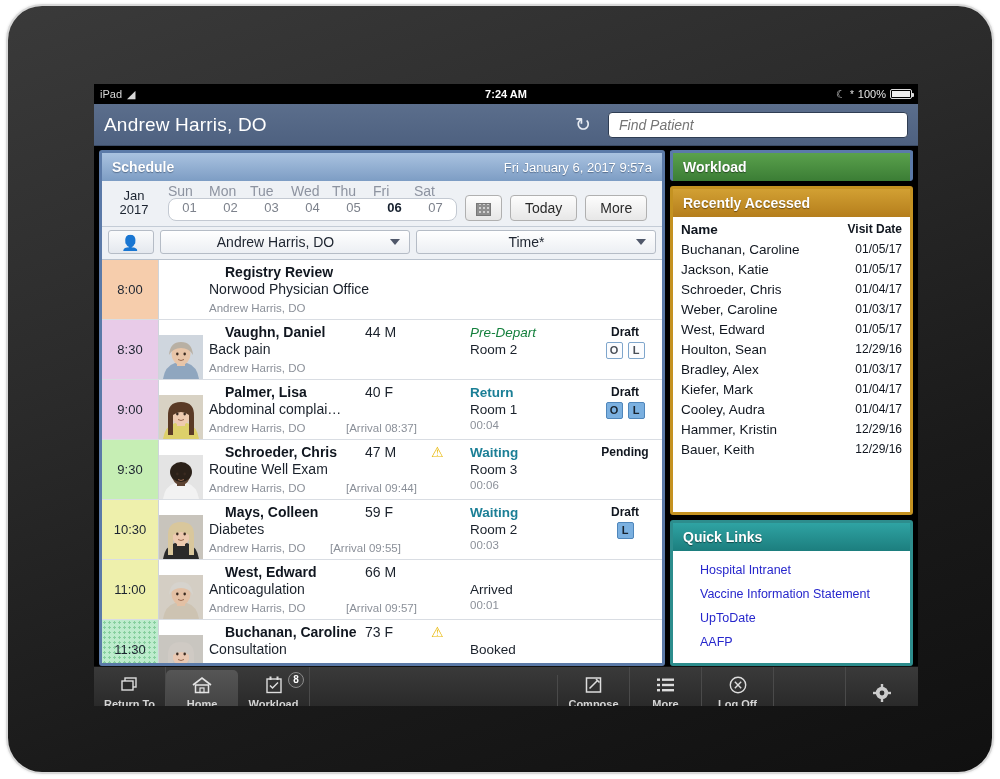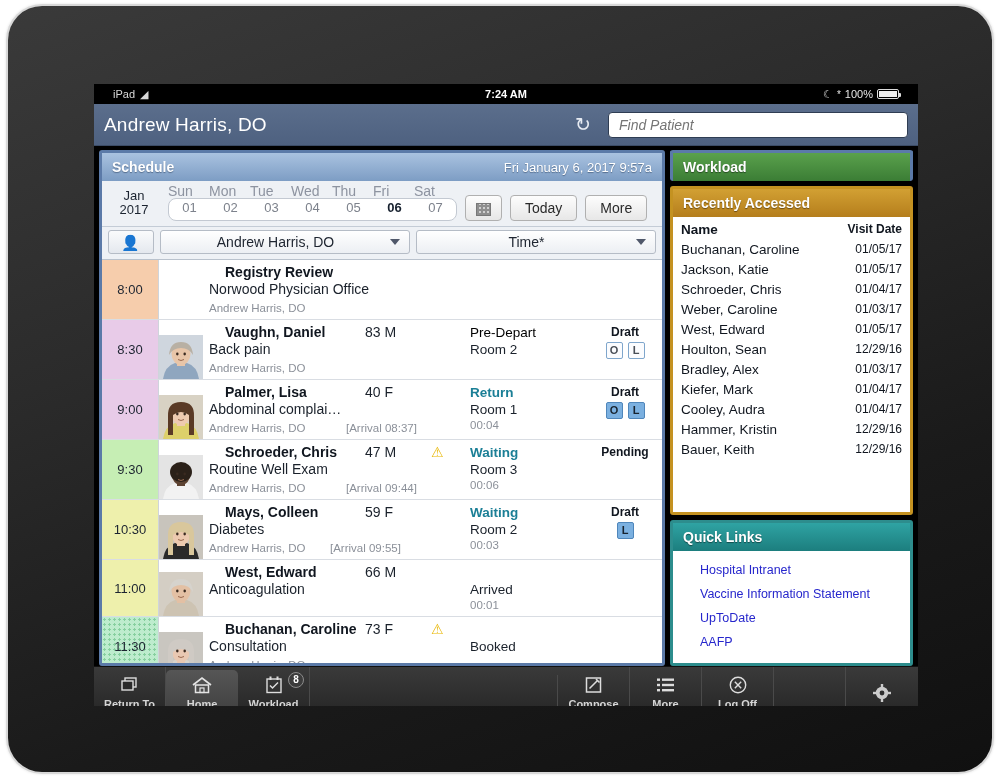--- a/index.html
+++ b/index.html
@@ -22,21 +22,21 @@
     position: absolute; left: 86px; top: 78px;
     width: 824px; height: 622px;
     background: #000;
     overflow: hidden;
   }
 
   
   #statusbar {
     height: 20px; background:#000; color:#d8d8d8;
     font-size: 11px; display:flex; align-items:center;
-    padding: 0 19px; position:relative;
+    padding: 0 6px; position:relative;
   }
   #statusbar .left { display:flex; align-items:center; gap:5px; }
   #statusbar .clock {
     position:absolute; left:0; right:0; text-align:center;
     font-size:11px; font-weight:bold; color:#fff; pointer-events:none;
   }
   #statusbar .right {
     margin-left:auto; display:flex; align-items:center; gap:4px;
     font-size:11px; color:#e6e6e6; z-index:2;
   }
@@ -154,21 +154,21 @@
   .line1{ display:flex; align-items:flex-start;margin-left:16px; }
   .pname{ font-size:14px;font-weight:bold;color:#10161f;width:140px;line-height:17px;}
   .page{ font-size:14px;color:#1a212b; width:66px; line-height:17px;}
   .warn{ color:#e8b600; font-size:14px; line-height:17px;}
   .reason{ font-size:14px;color:#1a212b;line-height:17px;}
   .prov{ font-size:11.5px;color:#8b9099;line-height:15px;}
   .arrival{ font-size:11.5px;color:#8b9099;}
   .statcol{ width:118px;flex:none;padding:4px 0 3px 0; }
   .st1{ font-size:13.5px; line-height:17px;}
   .st1.link{ color:#1b7f96; font-weight:bold;}
-  .st1.plain{ color:#000000;}
+  .st1.plain{ color:#15803d;font-style:italic;}
   .st2{ font-size:13.5px;color:#1a212b;line-height:17px;}
   .st3{ font-size:11.5px;color:#8b9099;line-height:15px;}
   .badgecol{ width:74px;flex:none;padding:5px 0 3px 0;text-align:center;}
   .bstat{ font-size:12px;font-weight:bold;color:#10161f;display:block;line-height:15px;}
   .bicons{ margin-top:2px; display:flex; justify-content:center; gap:5px;}
   .bic{
     width:17px;height:17px;border:1px solid #7fa6cc;border-radius:2px;
     font-size:11px;font-weight:bold;line-height:15px;text-align:center;
     background:#fbfcfe;color:#4a4f57;
   }
@@ -360,21 +360,21 @@
     <ellipse cx="22" cy="19" rx="9.5" ry="11" fill="#e8c5a8"></ellipse>
     <path d="M10 20 Q11 7 22 7 Q33 7 34 20 Q30 13 22 13 Q14 13 10 20 Z" fill="#b8b0a4"></path>
     <ellipse cx="18.3" cy="19" rx="1.25" ry="1.45" fill="#3a2a20"></ellipse>
     <ellipse cx="25.7" cy="19" rx="1.25" ry="1.45" fill="#3a2a20"></ellipse>
     <path d="M19 24.5 Q22 26.5 25 24.5" stroke="#9a6a50" stroke-width="1" fill="none"></path>
   </svg>
               </div>
     <div class="info">
       <div class="line1">
         <span class="pname">Vaughn, Daniel</span>
-        <span class="page">83 M</span>
+        <span class="page">44 M</span>
 
       </div>
       <div class="reason">Back pain</div>
       <div>
         <span class="prov">Andrew Harris, DO</span>
         
       </div>
     </div>
     <div class="statcol">
       <div class="st1 plain">Pre-Depart</div>
@@ -516,20 +516,24 @@
     <path d="M19 24.5 Q22 26.5 25 24.5" stroke="#9a6a50" stroke-width="1" fill="none"></path>
   </svg>
               </div>
     <div class="info">
       <div class="line1">
         <span class="pname">West, Edward</span>
         <span class="page">66 M</span>
 
       </div>
       <div class="reason">Anticoagulation</div>
+      <div>
+        <span class="prov">Andrew Harris, DO</span>
+        <span class="arrival" style="margin-left:36px;">[Arrival 09:57]</span>
+      </div>
     </div>
     <div class="statcol">
       <div class="st1">&nbsp;</div>
       <div class="st2">Arrived</div>
       <div class="st3">00:01</div>
     </div>
     <div class="badgecol">
       
       
     </div>

